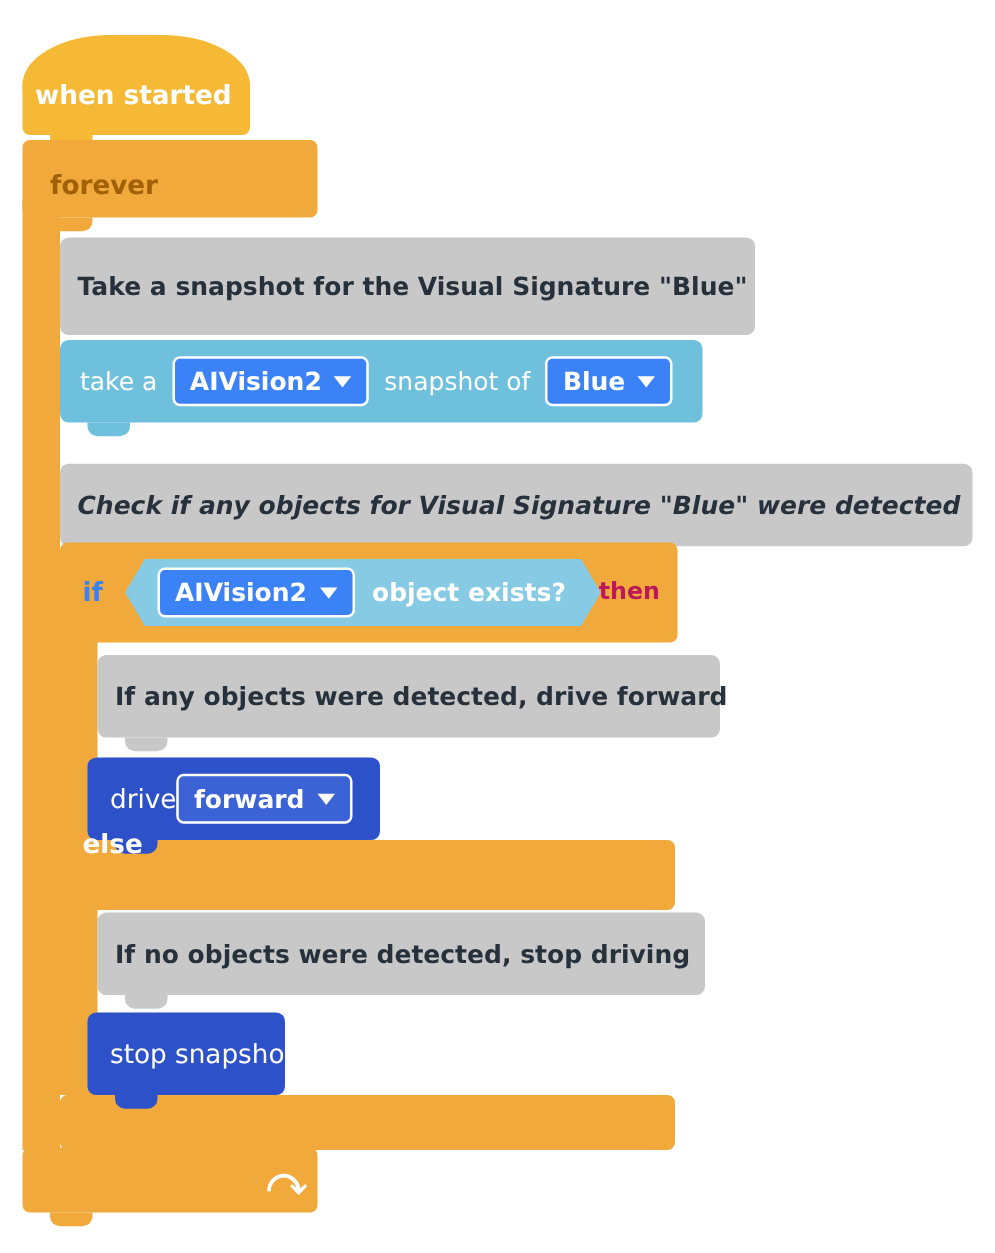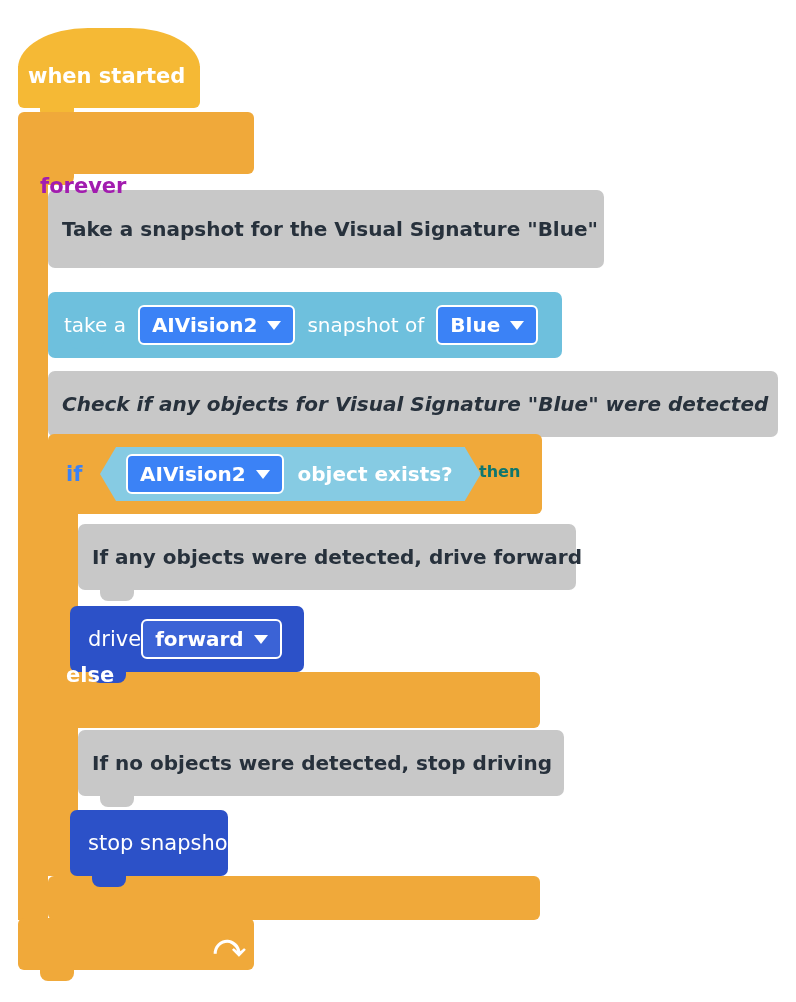--- a/index.html
+++ b/index.html
@@ -83,23 +83,22 @@
     left: 40px; top: 174px;
     width: 34px; height: 11px;
     background: #f0a93a;
     border-bottom-left-radius: 8px;
     border-bottom-right-radius: 8px;
     z-index: 3;
   }
   .forever-label {
     position: absolute;
     left: 40px; top: 136px;
-    font-size: 21px; color: #a21caf; font-weight: bold;
+    font-size: 21px; color: #a16207; font-weight: bold;
     z-index: 5;
-    margin-top: 38px;
   }
   .forever-spine {
     position: absolute;
     left: 18px; top: 160px;
     width: 30px; height: 760px;
     background: #f0a93a;
   }
   .forever-bottom {
     position: absolute;
     left: 18px; top: 918px;
@@ -153,21 +152,20 @@
   
   .vision {
     position: absolute;
     background: #6ec0dd;
     border-radius: 7px;
     display: flex;
     align-items: center;
     box-sizing: border-box;
     padding-left: 16px;
     gap: 12px;
-    margin-top: 20px;
   }
   .vision .label { font-size: 20px; color: #fff; }
   .vision-notch {
     position: absolute;
     width: 34px;
     height: 11px;
     background: #6ec0dd;
     border-bottom-left-radius: 8px;
     border-bottom-right-radius: 8px;
   }
@@ -234,21 +232,21 @@
   }
   .if-label {
     position: absolute;
     left: 66px; top: 462px;
     font-size: 21px; color: #3b82f6; font-weight: bold;
     z-index: 6;
   }
   .then-label {
     position: absolute;
     left: 479px; top: 462px;
-    font-size: 16px; color: #0f766e; font-weight: bold;
+    font-size: 19px; color: #be185d; font-weight: bold;
     z-index: 6;
   }
   .else-label {
     position: absolute;
     left: 66px; top: 663px;
     font-size: 21px; color: #fff; font-weight: bold;
     z-index: 6;
   }
 
   

